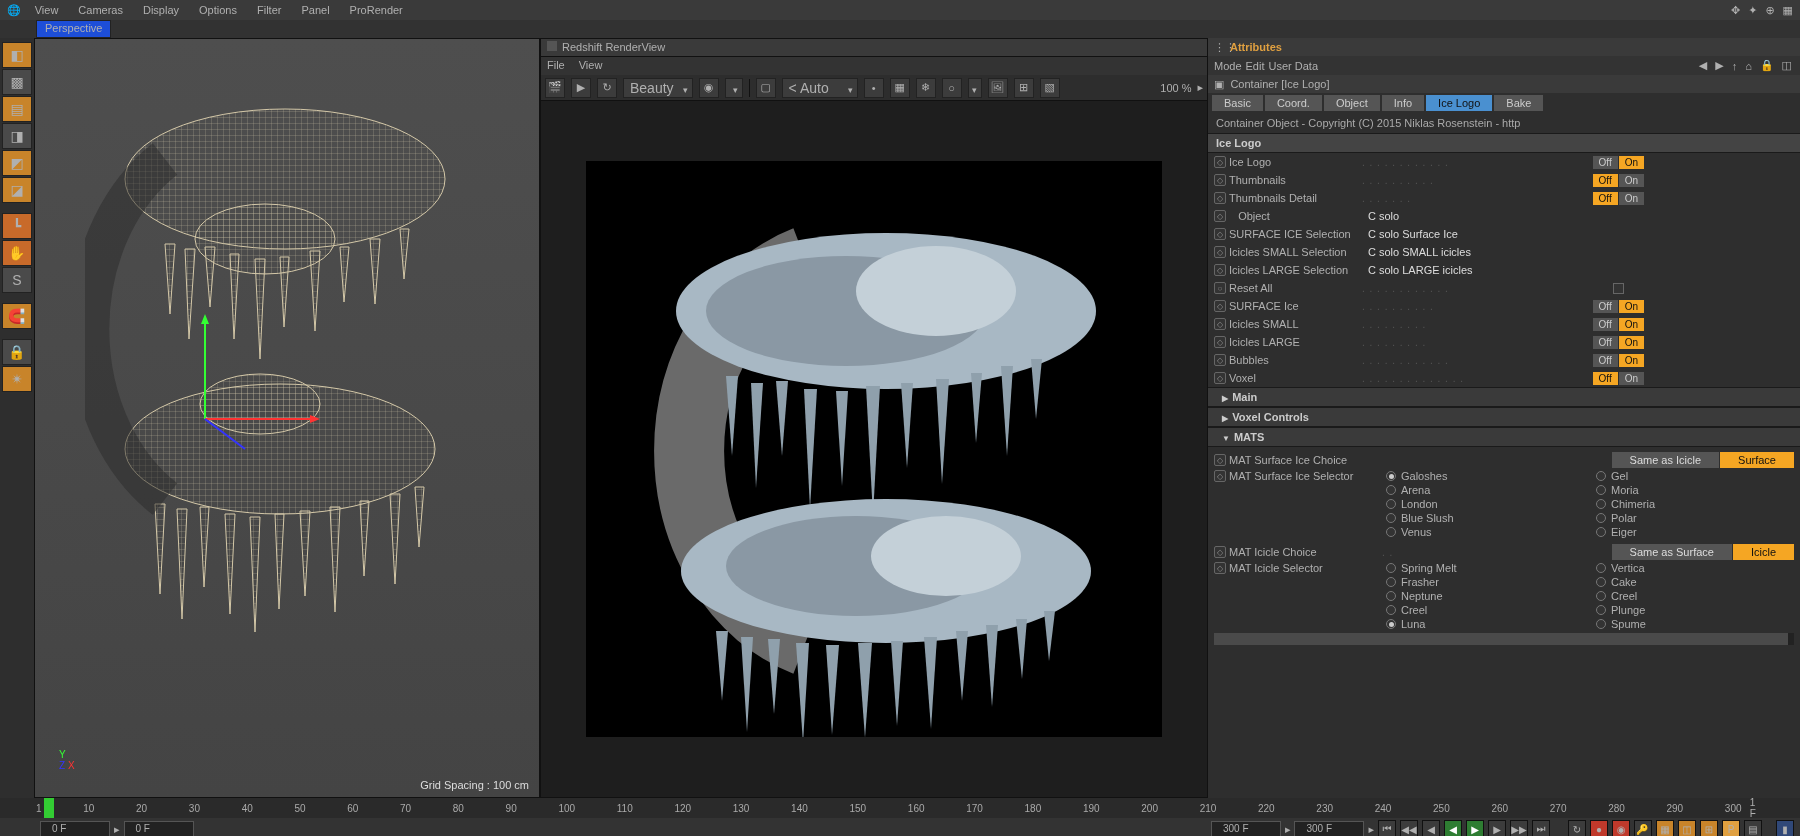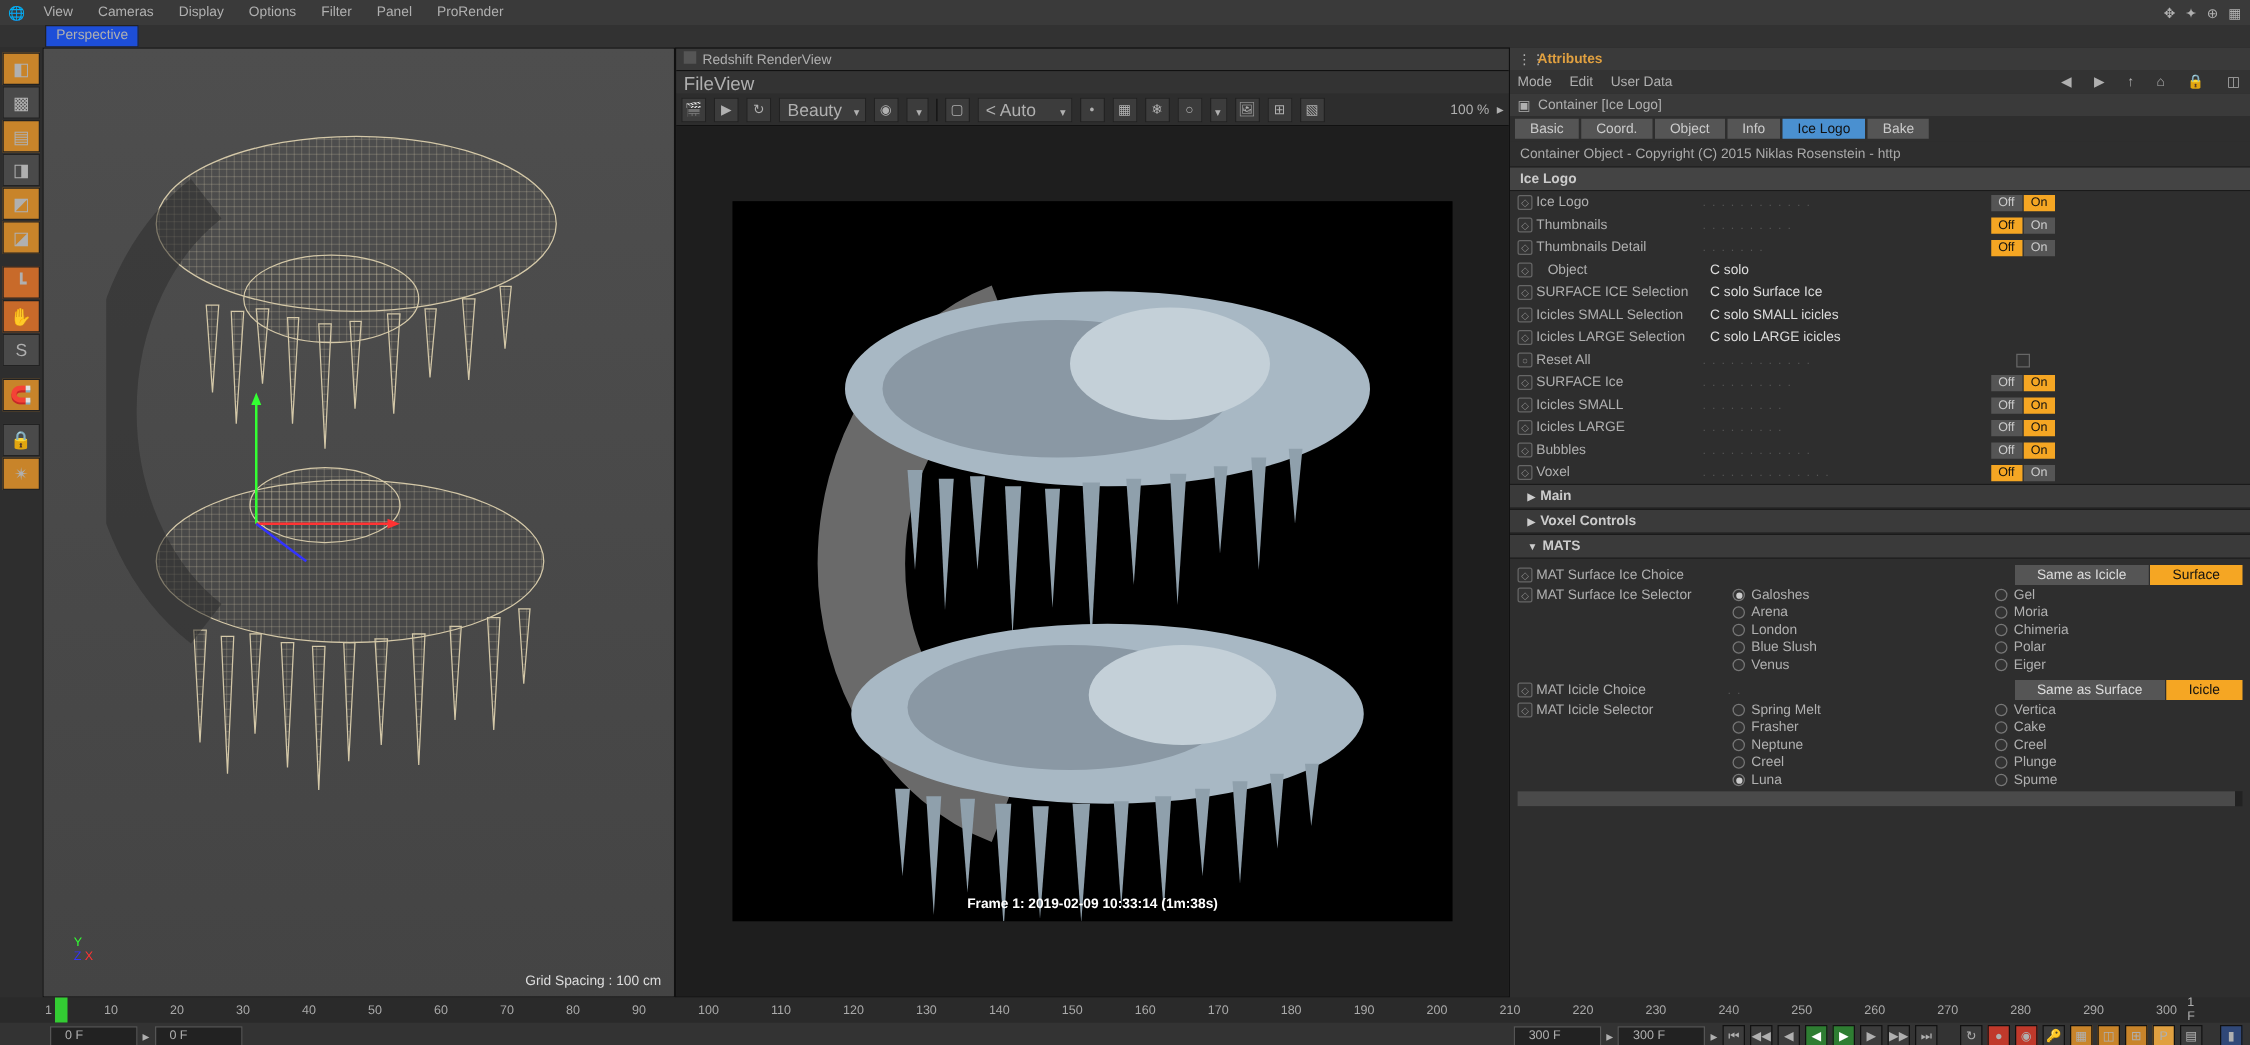--- a/index.html
+++ b/index.html
@@ -16,35 +16,35 @@
 .leftbar .tb { width:30px; height:26px; margin:0 2px; background:#4a4a4a; border:1px solid #222; display:flex; align-items:center; justify-content:center; font-size:14px;}
 .leftbar .tb.o { background:#c8842a; }
 .viewport { width:506px; background:#4a4a4a; position:relative; border:1px solid #111; }
 .vp-canvas { width:100%; height:100%; background:linear-gradient(#4e4e4e,#444); position:relative; overflow:hidden;}
 .axis-indicator { position:absolute; bottom:26px; left:24px; font-size:10px;}
 .axis-indicator .y{color:#3f3;} .axis-indicator .x{color:#f33;} .axis-indicator .z{color:#33f;}
 .gridspacing { position:absolute; bottom:6px; right:10px; font-size:11px; color:#ddd;}
 .wire-shape { position:absolute; left:50px; top:30px; width:400px; height:570px; }
 .renderpanel { width:668px; background:#2c2c2c; display:flex; flex-direction:column; border:1px solid #111;}
 .rp-title { height:18px; background:#3a3a3a; padding:2px 6px; font-size:11px; border-bottom:1px solid #111;}
-.rp-menu { height:18px; background:#333; padding:2px 6px; display:flex; font-size:15px;}
+.rp-menu { height:18px; background:#333; padding:2px 6px; display:flex; gap:14px; font-size:11px;}
 .rp-toolbar { height:26px; background:#2d2d2d; display:flex; align-items:center; padding:2px 4px; gap:6px; border-bottom:1px solid #111;}
 .rp-toolbar .btn { width:20px; height:20px; background:#3c3c3c; border:1px solid #222; display:flex; align-items:center; justify-content:center; font-size:11px; cursor:pointer;}
 .rp-toolbar .dd { height:20px; background:#3c3c3c; border:1px solid #222; padding:0 18px 0 6px; line-height:18px; font-size:14px; position:relative;}
 .rp-toolbar .dd:after{content:"▾"; position:absolute; right:4px; top:2px; font-size:9px;}
 .rp-toolbar .sep { width:1px; height:18px; background:#111;}
 .rp-toolbar .stretch{flex:1; display:flex; justify-content:flex-end; gap:6px; align-items:center;}
 .rp-canvas { flex:1; background:#1e1e1e; display:flex; align-items:center; justify-content:center; position:relative;}
 .rp-image { width:576px; height:576px; background:#000; position:relative; overflow:hidden; display:flex; align-items:center; justify-content:center;}
 .frameinfo{ position:absolute; bottom:8px; left:0; right:0; text-align:center; color:#fff; font-size:11px; font-weight:bold;}
 .attrib { flex:1; background:#2e2e2e; display:flex; flex-direction:column; overflow:hidden;}
 .attrib-title { height:18px; background:#3a3a3a; padding:1px 6px; display:flex; align-items:center;}
 .attrib-title .mk{width:12px;height:12px;display:inline-block;margin-right:4px;}
 .attrib-title .lab{color:#e0a040; font-weight:bold;}
-.attrib-menu { height:19px; background:#333; display:flex; align-items:center; padding:0 6px; gap:14px; font-size:11px;}
+.attrib-menu { height:19px; background:#333; display:flex; align-items:center; padding:0 6px; gap:4px; font-size:11px;}
 .attrib-menu .stretch{flex:1;} .attrib-menu .ico{font-size:11px; padding:0 2px; cursor:pointer;}
 .attrib-obj { height:18px; background:#3a3a3a; padding:2px 6px; font-size:11px; display:flex; align-items:center; gap:6px;}
 .attrib-tabs { display:flex; gap:2px; padding:2px 4px; background:#2e2e2e;}
 .attrib-tabs .tab{ background:#555; padding:2px 12px; font-size:11px; cursor:pointer; color:#ccc;}
 .attrib-tabs .tab.on{ background:#4a90d0; color:#111;}
 .attrib-copy { padding:4px 8px; font-size:11px; color:#aaa; background:#2e2e2e;}
 .section-hdr { background:#444; padding:3px 8px; font-size:11px; font-weight:bold; color:#ccc; border-top:1px solid #1a1a1a; border-bottom:1px solid #1a1a1a;}
 .section-hdr.sub{background:#3a3a3a; padding-left:14px;}
 .section-hdr .tri{font-size:8px; margin-right:4px;}
 .proprow { display:flex; align-items:center; padding:1px 6px; min-height:18px;}
@@ -247,21 +247,20 @@
               <path d="M240 484 l6 90 l7 -90z"></path>
               <path d="M272 482 l7 95 l7 -95z"></path>
             <path d="M305 480 l6 85 l6 -85z"></path>
               <path d="M338 476 l7 92 l6 -92z"></path>
               <path d="M370 470 l6 70 l6 -70z"></path>
             <path d="M400 464 l6 82 l6 -82z"></path>
               <path d="M430 458 l6 60 l5 -60z"></path>
               <path d="M458 450 l5 50 l6 -50z"></path>
           </g>
         </svg>
-        <div class="frameinfo">Frame  1:  2019-02-09  10:33:14  (1m:38s)</div>
       </div>
     </div>
   </div>
 
   <div class="attrib">
     <div class="attrib-title">
       <span class="mk">⋮⋮</span>
       <span class="lab">Attributes</span>
     </div>
     <div class="attrib-menu">

